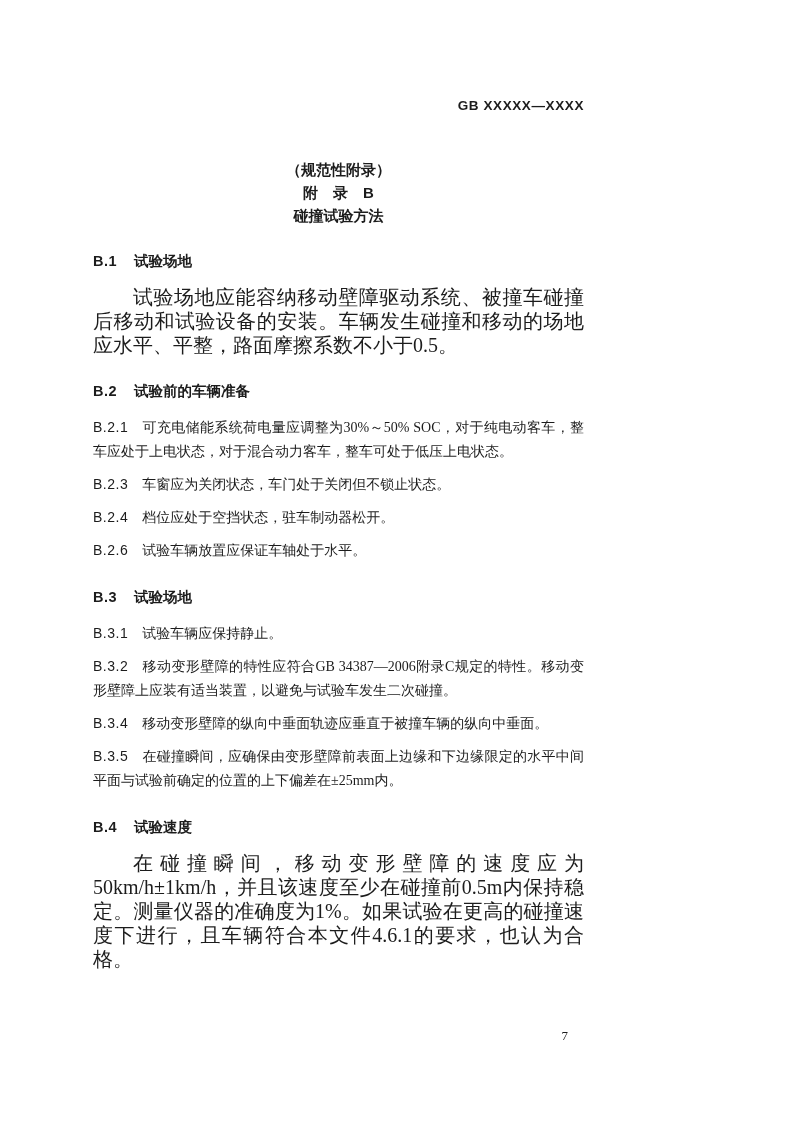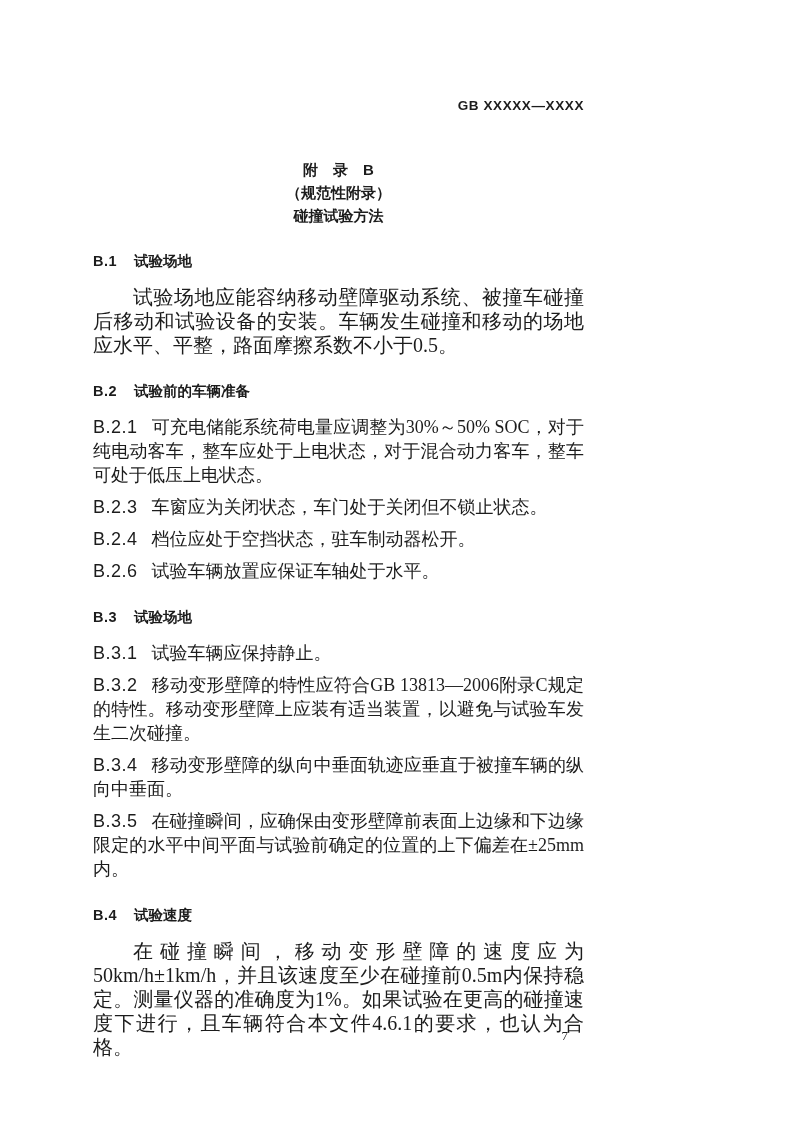--- a/index.html
+++ b/index.html
@@ -42,21 +42,21 @@
   }
   .sec .num { margin-right: 17px; letter-spacing: 0.5px; }
   .para {
     font-size: 20px;
     line-height: 24px;
     text-align: justify;
     margin-bottom: 10px;
   }
   .para.indent { text-indent: 2em; }
   .clause {
-    font-size: 18px;
+    font-size: 14px;
     line-height: 24px;
     text-align: justify;
     margin-bottom: 8px;
   }
   .clause .cnum {
     font-family: "Liberation Sans", "DejaVu Sans", sans-serif;
     margin-right: 14px;
     letter-spacing: 0.5px;
   }
   .page-number {
@@ -70,22 +70,22 @@
 </head>
 <body>
 
 <div class="page">
 
   <div class="doc-header">
     <span>GB XXXXX—XXXX</span>
   </div>
 
   <div class="title-block">
+    <div>（规范性附录）</div>
     <div>附　录　B</div>
-    <div>（规范性附录）</div>
     <div>碰撞试验方法</div>
   </div>
 
   <h2 class="sec"><span class="num">B.1</span><span>试验场地</span></h2>
 
   <p class="para indent">试验场地应能容纳移动壁障驱动系统、被撞车碰撞后移动和试验设备的安装。车辆发生碰撞和移动的场地应水平、平整，路面摩擦系数不小于0.5。</p>
 
   <h2 class="sec"><span class="num">B.2</span><span>试验前的车辆准备</span></h2>
 
   <p class="clause"><span class="cnum">B.2.1</span><span>可充电储能系统荷电量应调整为30%～50% SOC，对于纯电动客车，整车应处于上电状态，对于混合动力客车，整车可处于低压上电状态。</span></p>
@@ -95,21 +95,21 @@
 
   <p class="clause"><span class="cnum">B.2.4</span><span>档位应处于空挡状态，驻车制动器松开。</span></p>
 
 
   <p class="clause"><span class="cnum">B.2.6</span><span>试验车辆放置应保证车轴处于水平。</span></p>
 
   <h2 class="sec"><span class="num">B.3</span><span>试验场地</span></h2>
 
   <p class="clause"><span class="cnum">B.3.1</span><span>试验车辆应保持静止。</span></p>
 
-  <p class="clause"><span class="cnum">B.3.2</span><span>移动变形壁障的特性应符合GB 13813—2006附录C规定的特性。移动变形壁障上应装有适当装置，以避免与试验车发生二次碰撞。</span></p>
+  <p class="clause"><span class="cnum">B.3.2</span><span>移动变形壁障的特性应符合GB 34387—2006附录C规定的特性。移动变形壁障上应装有适当装置，以避免与试验车发生二次碰撞。</span></p>
 
 
   <p class="clause"><span class="cnum">B.3.4</span><span>移动变形壁障的纵向中垂面轨迹应垂直于被撞车辆的纵向中垂面。</span></p>
 
   <p class="clause"><span class="cnum">B.3.5</span><span>在碰撞瞬间，应确保由变形壁障前表面上边缘和下边缘限定的水平中间平面与试验前确定的位置的上下偏差在±25mm内。</span></p>
 
 
   <h2 class="sec"><span class="num">B.4</span><span>试验速度</span></h2>
 
   <p class="para indent">在碰撞瞬间，移动变形壁障的速度应为50km/h±1km/h，并且该速度至少在碰撞前0.5m内保持稳定。测量仪器的准确度为1%。如果试验在更高的碰撞速度下进行，且车辆符合本文件4.6.1的要求，也认为合格。</p>

